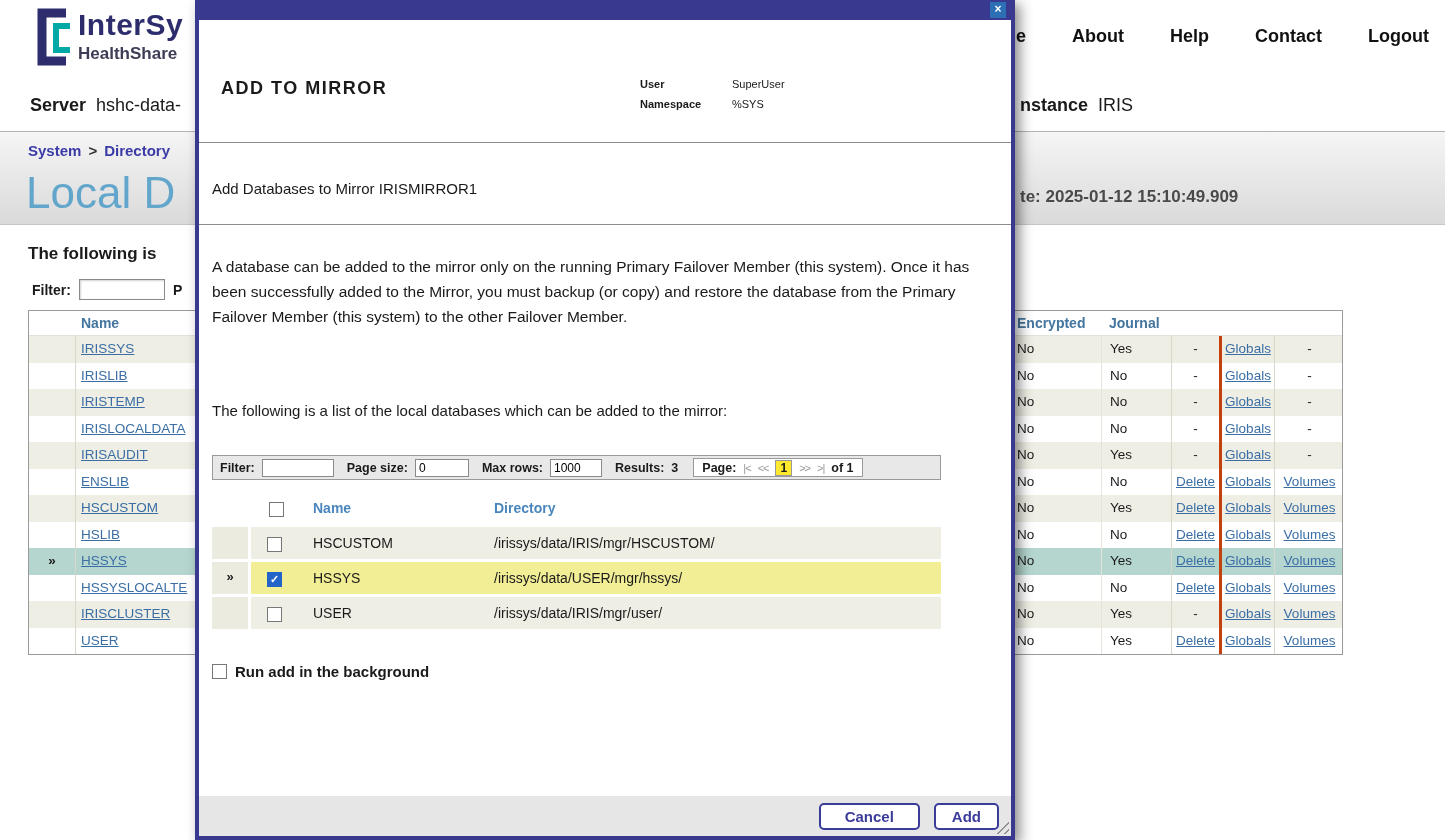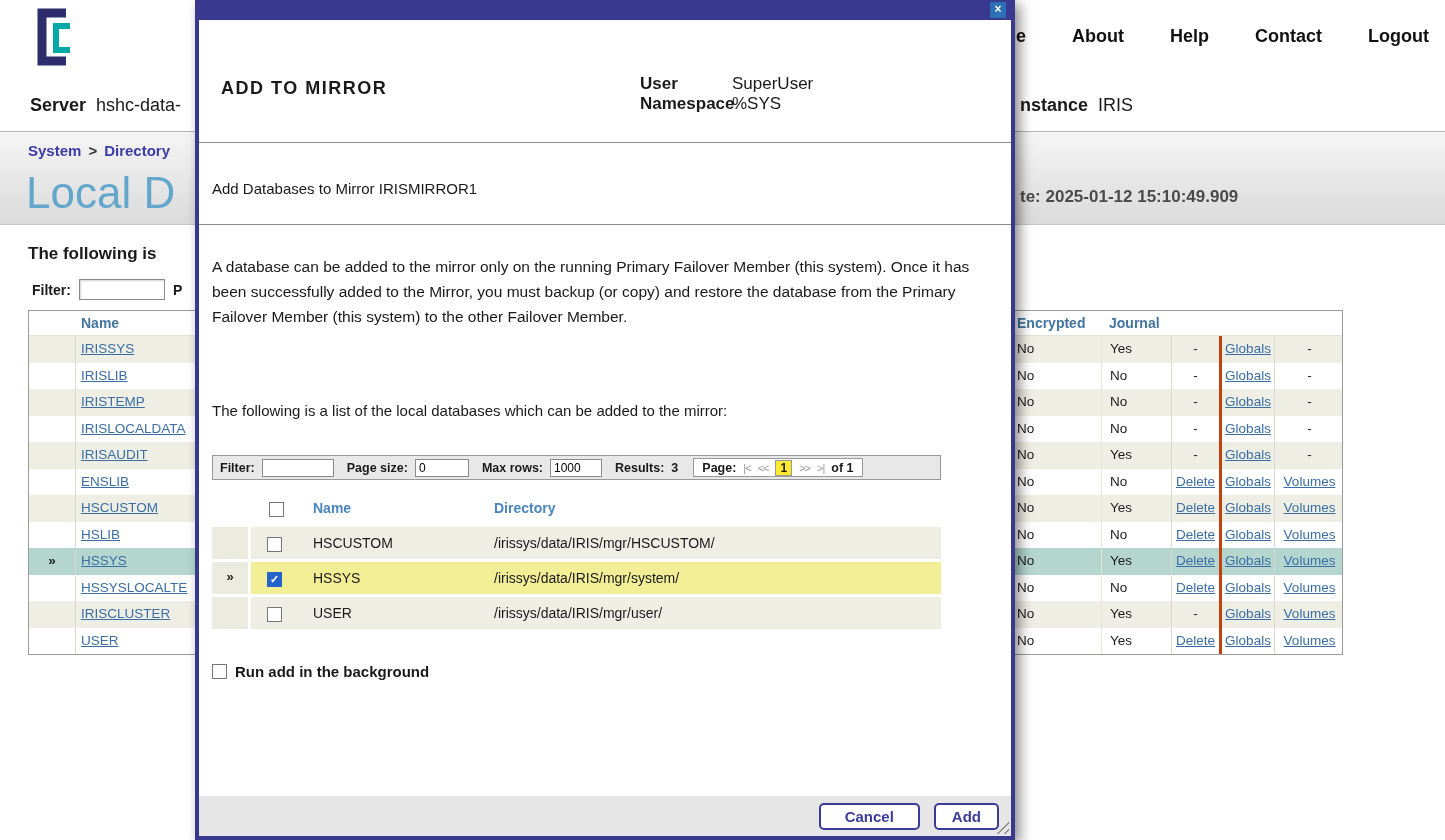--- a/index.html
+++ b/index.html
@@ -53,21 +53,21 @@
   .dash { color:#222; }
 
   
   .modal { position:absolute; left:195px; top:0; width:820px; height:840px; background:#fff;
     border:4px solid #39398F; border-top:none; box-shadow:5px 4px 12px rgba(0,0,0,.45); }
   .modal-titlebar { position:absolute; left:0; right:0; top:0; height:20px; background:#39398F; }
   .close-btn { position:absolute; right:5px; top:2px; width:16px; height:16px; background:#2D6FB5;
     color:#fff; font-size:12px; font-weight:bold; text-align:center; line-height:15px; cursor:pointer; }
 
   .m-title { position:absolute; left:22px; top:78px; font-size:18px; font-weight:bold; letter-spacing:1.5px; }
-  .m-user { position:absolute; left:441px; top:74px; font-size:17px; line-height:20px; }
+  .m-user { position:absolute; left:441px; top:74px; font-size:11px; line-height:20px; }
   .m-user b { display:inline-block; width:92px; }
 
   .m-hr1 { position:absolute; left:0; right:0; top:142px; border:0; border-top:1px solid #8C8C8C; }
   .m-subtitle { position:absolute; left:13px; top:180px; font-size:15px;text-align:right; }
   .m-hr2 { position:absolute; left:0; right:0; top:224px; border:0; border-top:1px solid #8C8C8C; }
   .m-desc { position:absolute; left:13px; top:254px; width:795px; font-size:15.5px; line-height:25px; }
   .m-listintro { position:absolute; left:13px; top:402px; font-size:15px; }
 
   .m-toolbar { position:absolute; left:13px; top:455px; width:729px; height:25px; background:#E8E8E8;
     border:1px solid #9A9A9A; display:flex; align-items:center; gap:7px; padding:0 7px; font-size:12.5px; }
@@ -117,20 +117,24 @@
 </head>
 <body>
 
 <div class="screen">
 
   <div class="logo">
     <svg width="40" height="58" viewBox="0 0 40 58">
       <path d="M36 5 H12 V53 H36" fill="none" stroke="#2D2D6E" stroke-width="9"></path>
       <path d="M40 18 H26 V42 H40" fill="none" stroke="#00A9A5" stroke-width="6"></path>
     </svg>
+    <div class="logo-text">
+      <span class="brand">InterSy</span>
+      <span class="sub">HealthShare</span>
+    </div>
   </div>
 
   <nav class="top-nav">
     <a>Home</a>
     <a>About</a>
     <a>Help</a>
     <a>Contact</a>
     <a>Logout</a>
   </nav>
 
@@ -319,21 +323,21 @@
         <span class="mh-name">Name</span>
         <span class="mh-dir">Directory</span>
       </div>
       <div id="modal-rows">
           <div class="mrow">
             <div class="m-sel"></div>
             <div class="m-main"><input type="checkbox" class="cbx m-chk" style=""><span class="m-name">HSCUSTOM</span><span class="m-dir">/irissys/data/IRIS/mgr/HSCUSTOM/</span></div>
           </div>
           <div class="mrow selected">
             <div class="m-sel">»</div>
-            <div class="m-main"><input type="checkbox" class="cbx m-chk" checked="" style=""><span class="m-name">HSSYS</span><span class="m-dir">/irissys/data/IRIS/mgr/system/</span></div>
+            <div class="m-main"><input type="checkbox" class="cbx m-chk" checked="" style=""><span class="m-name">HSSYS</span><span class="m-dir">/irissys/data/USER/mgr/hssys/</span></div>
           </div>
           <div class="mrow">
             <div class="m-sel"></div>
             <div class="m-main"><input type="checkbox" class="cbx m-chk" style=""><span class="m-name">USER</span><span class="m-dir">/irissys/data/IRIS/mgr/user/</span></div>
           </div>
         </div>
     </div>
 
     <label class="m-runbg">
       <input type="checkbox" class="cbx" style="">

